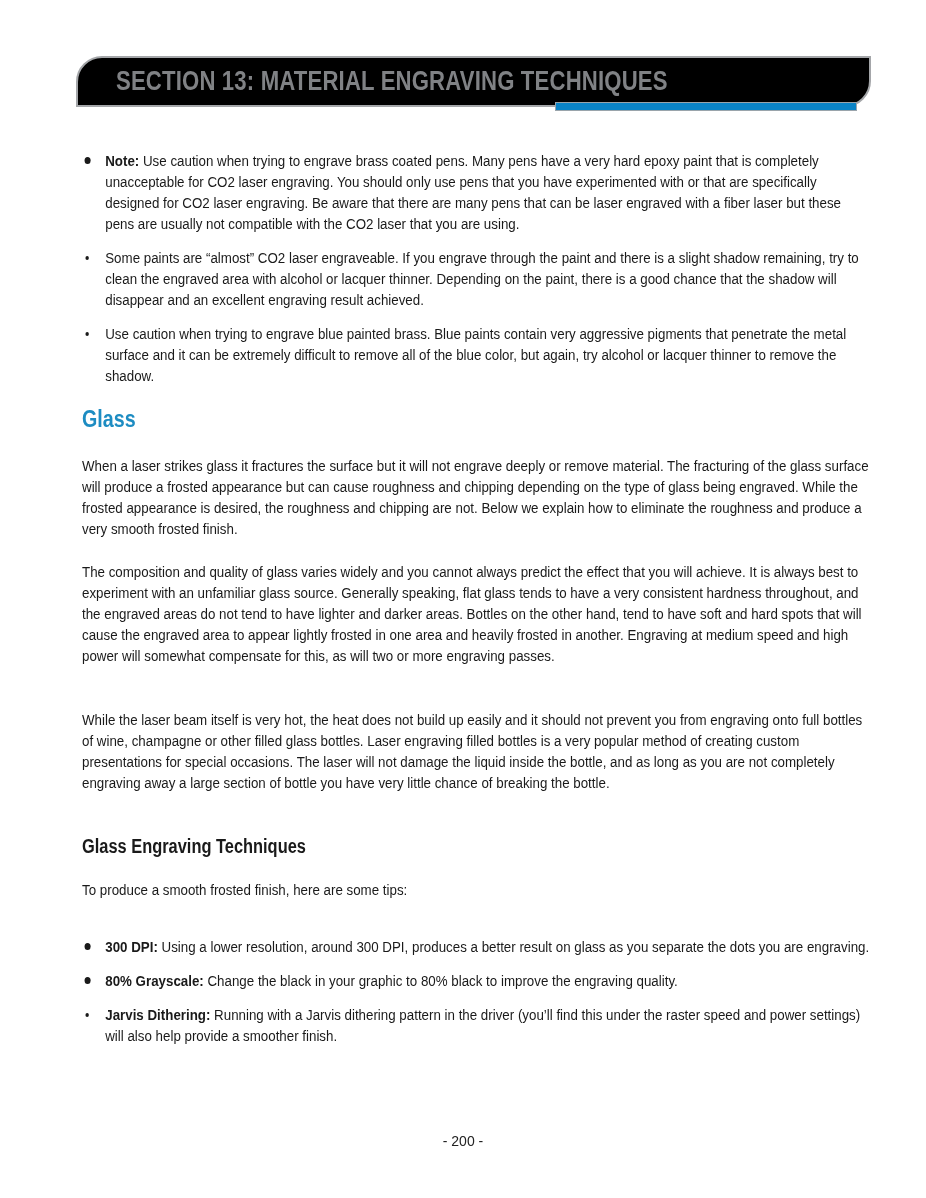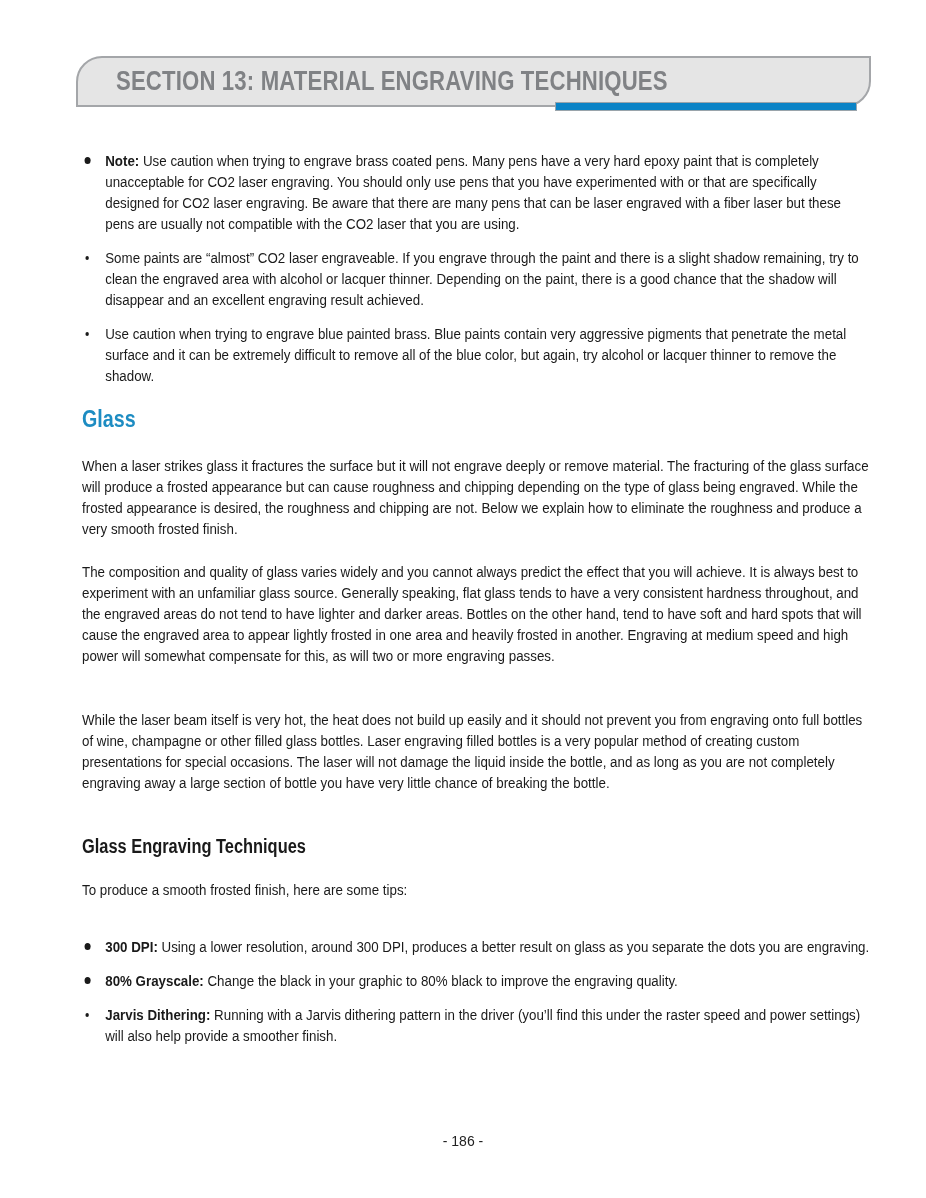--- a/index.html
+++ b/index.html
@@ -1,19 +1,19 @@
 <!DOCTYPE html>
 <html><head>
 <meta charset="utf-8">
 <style>
   html, body { margin: 0; padding: 0; background: #ffffff; }
   body { width: 926px; height: 1198px; position: relative; overflow: hidden;
          font-family: "Liberation Sans", sans-serif; color: #1a1a1a; }
   .banner { position: absolute; left: 76px; top: 56px; width: 795px; height: 51px;
-            background: #e5e5e5; border: 2px solid #a4a6a9;
+            background: #000000; border: 2px solid #a4a6a9;
             border-top-left-radius: 26px; border-bottom-right-radius: 26px;
             box-sizing: border-box; }
   .banner-title { position: absolute; left: 38px; top: 8px; font-size: 27px; font-weight: bold;
                   color: #808285; letter-spacing: 0.2px; transform: scaleX(0.82); transform-origin: left center;
                   white-space: nowrap; }
   .banner-bar { position: absolute; left: 555px; top: 102px; width: 302px; height: 9px;
                 background: #0a83c6; border: 1px solid #9aa4ab; box-sizing: border-box; }
   .txt { font-size: 15.5px; line-height: 21px; transform: scaleX(0.86); transform-origin: left top;
          width: 918px; }
   .bullets { list-style: none; padding: 0; margin: 0; }
@@ -74,13 +74,13 @@
       <span class="dot big"></span>
       <span class="lead">80% Grayscale:</span><span> Change the black in your graphic to 80% black to improve the engraving quality.</span>
     </li>
     <li class="bullet">
       <span class="dot small"></span>
       <span class="lead">Jarvis Dithering:</span><span> Running with a Jarvis dithering pattern in the driver (you’ll find this under the raster speed and power settings) will also help provide a smoother finish.</span>
     </li>
   </ul>
 </div>
 
-<div class="page-num">-  186  -</div>
+<div class="page-num">-  200  -</div>
 
 </body></html>

